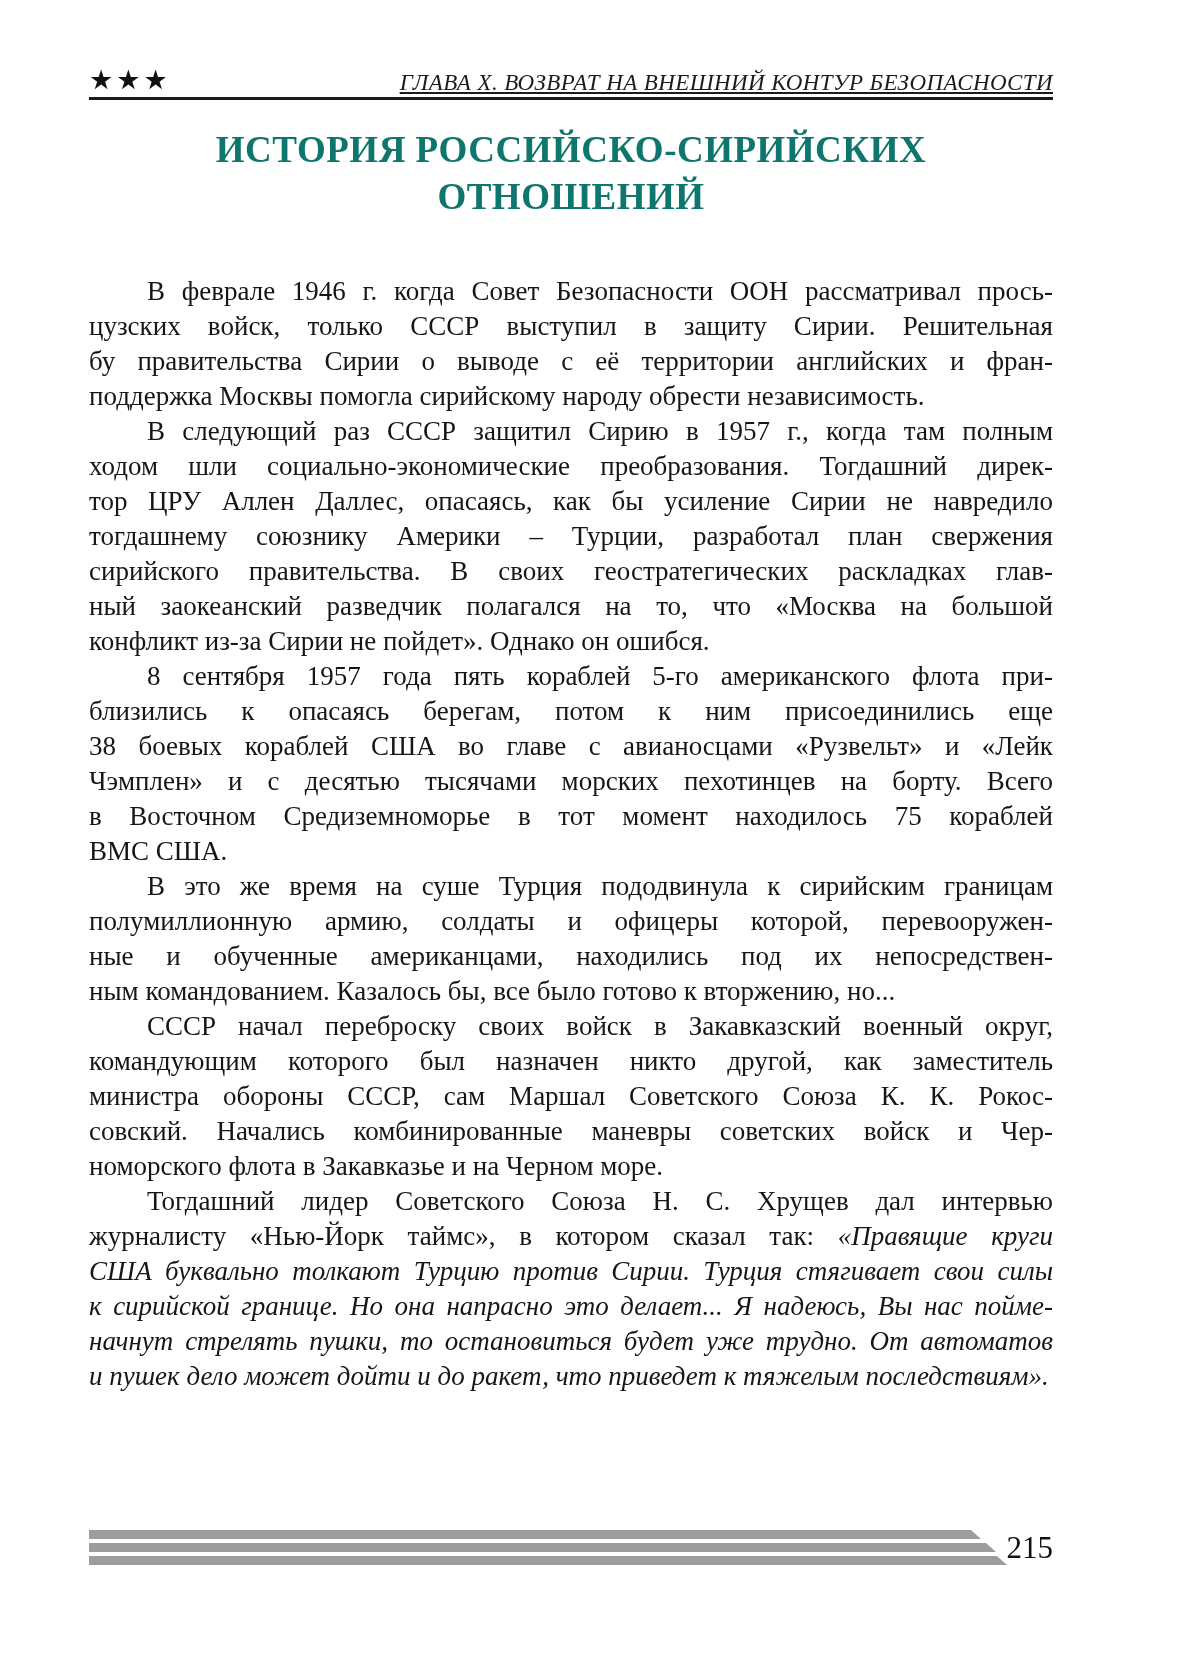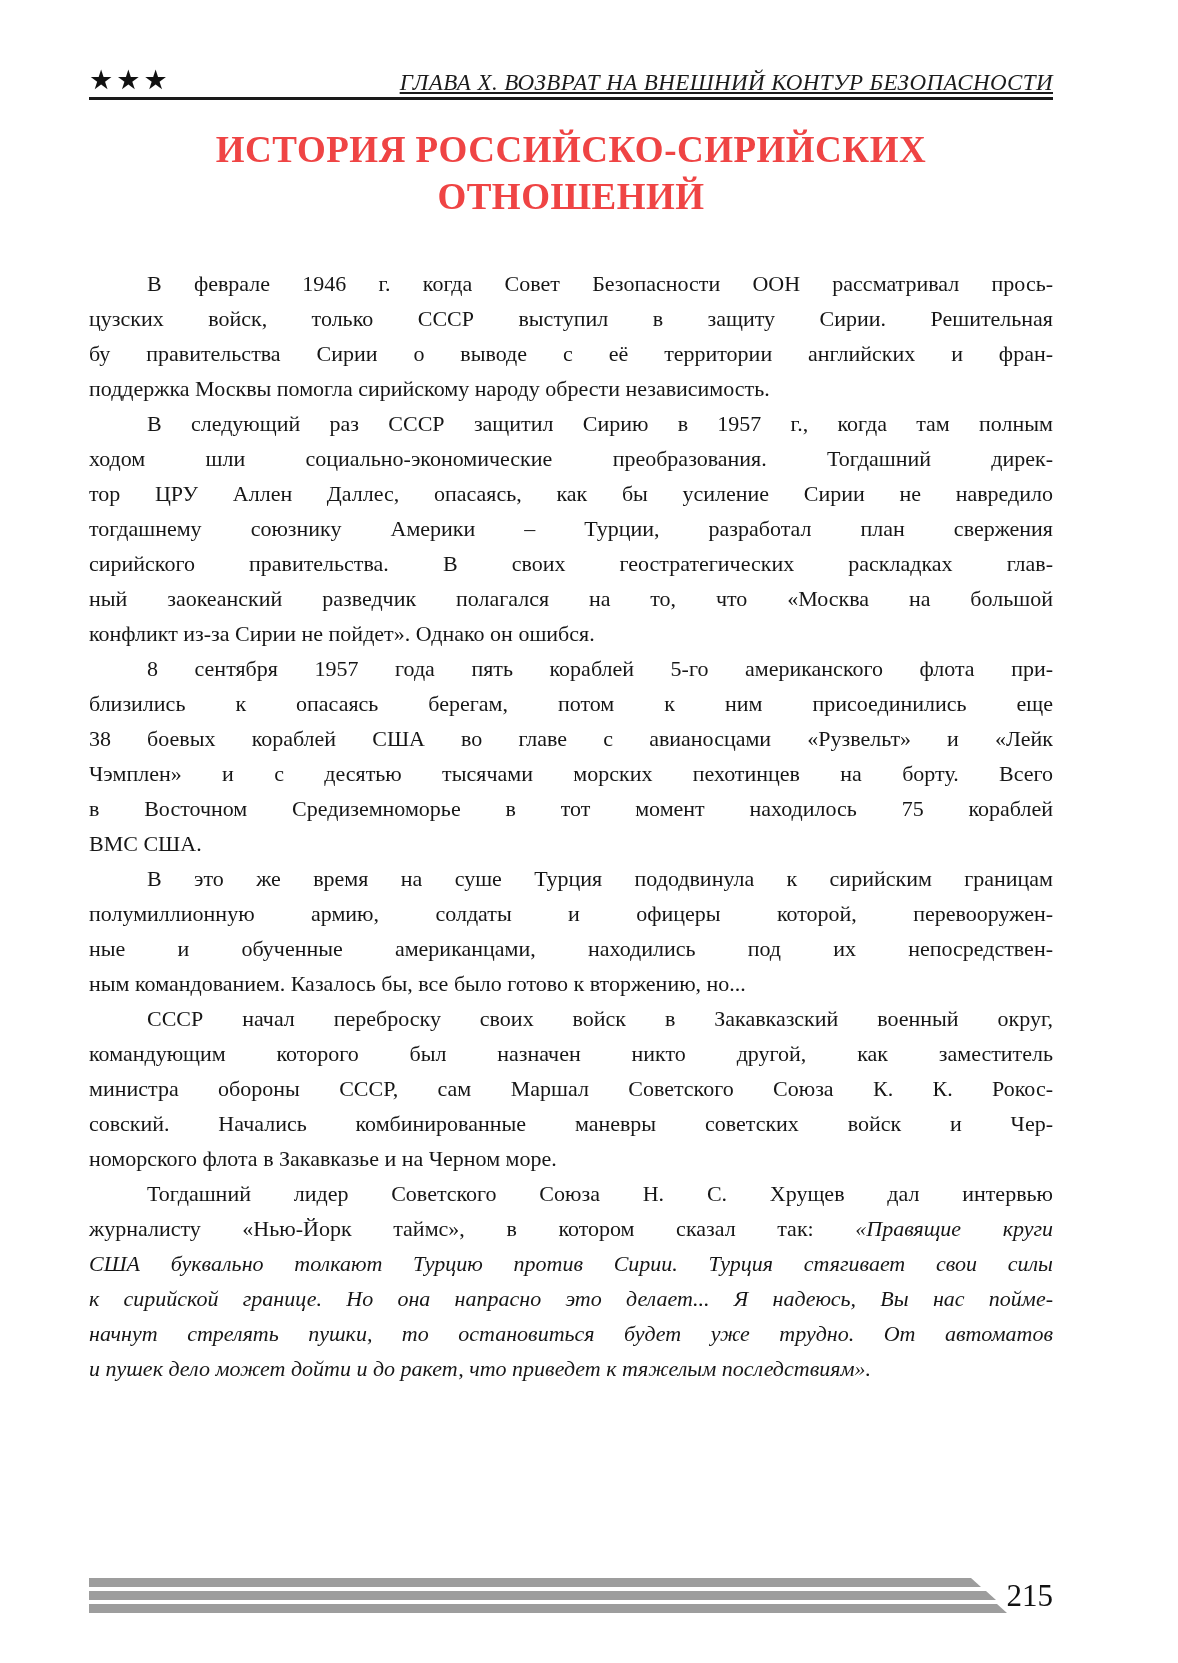--- a/index.html
+++ b/index.html
@@ -46,45 +46,44 @@
   }
 
   
   .page-title {
     top: 126px;
     text-align: center;
     font-weight: bold;
     font-size: 37px;
     line-height: 47px;
     letter-spacing: 0.5px;
-    color: #ef4444;
+    color: #0f766e;
   }
   .page-title .t-line { display: block; }
 
   
   .body-text {
-    top: 266px;
-    font-size: 22px;
+    top: 274px;
+    font-size: 27px;
     line-height: 35px;
   }
   .line {
     text-align: justify;
     text-align-last: justify;
     height: 35px;
     overflow: visible;
   }
   .line.first { text-indent: 58px; }
   .line.last { text-align-last: left; }
   .it { font-style: italic; margin-top: 28px; }
 
   
   .footer {
     top: 1530px;
     height: 38px;
-    margin-top: 48px;
   }
   .f-bar {
     position: absolute;
     left: 0;
     height: 9px;
     background: #9d9d9d;
     clip-path: polygon(0 0, calc(100% - 10px) 0, 100% 100%, 0 100%);
   }
   .f-bar.b1 { top: 0;    width: 892px; }
   .f-bar.b2 { top: 13px; width: 907px; }

